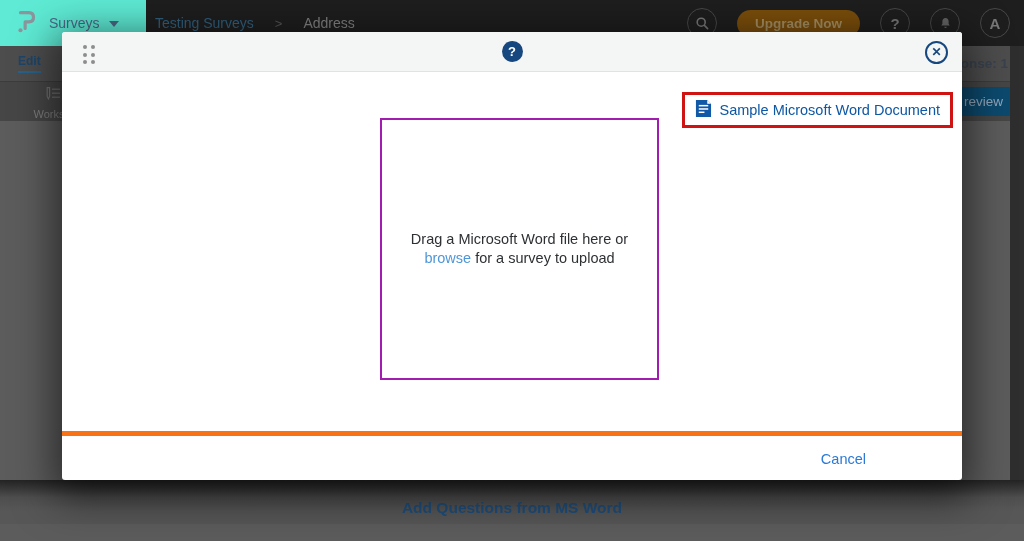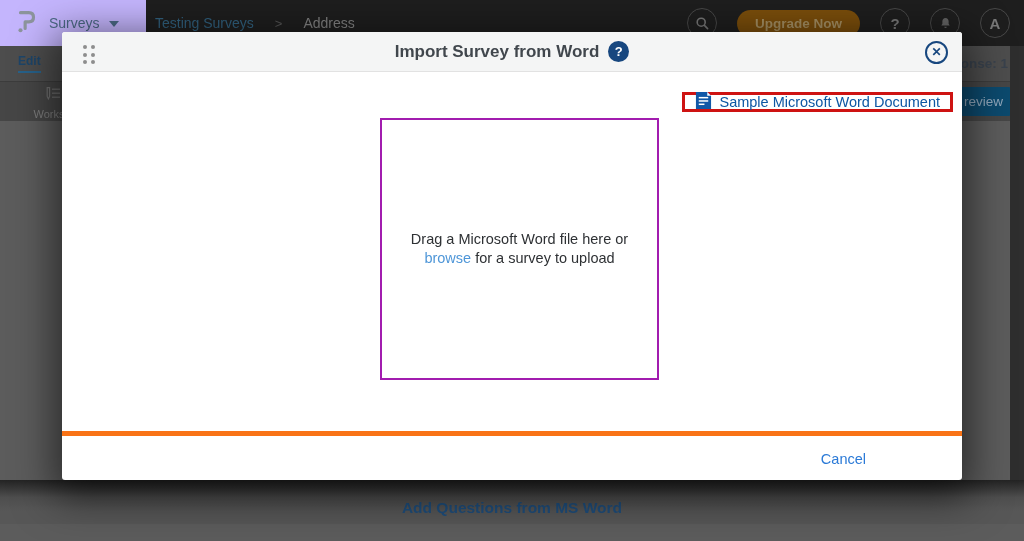--- a/index.html
+++ b/index.html
@@ -2,21 +2,21 @@
 <html><head>
 <meta charset="utf-8">
 <style>
   * { margin:0; padding:0; box-sizing:border-box; }
   html,body { background:#303030; }
   body { font-family:"Liberation Sans", sans-serif; }
   .screen { position:relative; width:1024px; height:541px; overflow:hidden; background:#5c5c5c; }
 
   
   .topbar { position:absolute; left:0; top:0; width:1024px; height:46px; background:#1e1e1e; }
-  .brand { position:absolute; left:0; top:0; width:146px; height:46px; background:#c4b5fd; display:flex; align-items:center; gap:9px; padding-left:14px; }
+  .brand { position:absolute; left:0; top:0; width:146px; height:46px; background:#5eead4; display:flex; align-items:center; gap:9px; padding-left:14px; }
   .brand-label { color:#4c6a86; font-size:14px; }
   .brand-caret { width:0; height:0; border-left:5px solid transparent; border-right:5px solid transparent; border-top:6px solid #4c6a86; margin-top:2px; }
   .breadcrumb { position:absolute; left:155px; top:0; height:46px; display:flex; align-items:center; gap:21px; font-size:14px; }
   .crumb-parent { color:#31617f; }
   .crumb-sep { color:#565656; font-size:13px; }
   .crumb-current { color:#828282; }
   .tb-right { position:absolute; right:14px; top:0; height:46px; display:flex; align-items:center; gap:20px; }
   .tb-circle { width:30px; height:30px; border-radius:50%; border:1.5px solid #484848; color:#787878; display:flex; align-items:center; justify-content:center; font-size:15px; font-weight:bold; }
   .upgrade-btn { height:27px; padding:0 18px; border-radius:14px; background:#7b4e0b; border:none; color:#a58f62; font-size:13.5px; font-weight:bold; display:flex; align-items:center; }
 
@@ -43,21 +43,21 @@
     border-radius:3px 3px 0 0; display:flex; align-items:center; justify-content:center; gap:9px; }
   .drag-handle { position:absolute; left:21px; top:13px; display:grid; grid-template-columns:4px 4px; grid-gap:3.5px 4px; cursor:move; }
   .drag-handle i { width:4px; height:4px; border-radius:50%; background:#8d8d8d; }
   .modal-title { color:#41474d; font-size:17px; font-weight:bold; }
   .help-badge { width:21px; height:21px; border-radius:50%; background:#17477f; color:#ffffff; font-size:13px; font-weight:bold;
     display:flex; align-items:center; justify-content:center; }
   .close-btn { position:absolute; right:14px; top:9px; width:23px; height:23px; border-radius:50%; border:2px solid #17477f;
     background:none; color:#17477f; font-size:12px; font-weight:bold; line-height:19px; text-align:center; padding:0; cursor:pointer; }
 
   .annotation-box { border:3px solid #ce1312; }
-  .sample-wrap { position:absolute; right:9px; top:60px; height:20px; display:flex; align-items:center; gap:7px; padding:0 10px; }
+  .sample-wrap { position:absolute; right:9px; top:60px; height:36px; display:flex; align-items:center; gap:7px; padding:0 10px; }
   .sample-link { color:#0d57a3; font-size:14.5px; text-decoration:none; }
 
   .dropzone { position:absolute; left:318px; top:86px; width:279px; height:262px; border:2px solid #a21caf;
     display:flex; align-items:center; justify-content:center; text-align:center; }
   .dropzone-text { font-size:14.5px; line-height:19px; color:#2e3134; }
   .browse-link { color:#4e96d8; text-decoration:none; }
 
   .modal-footer { position:absolute; left:0; bottom:0; width:100%; height:49px; border-top:5px solid #f97316; border-radius:0 0 3px 3px; }
   .cancel-link { position:absolute; right:96px; top:15px; color:#2b7ad7; font-size:14.5px; text-decoration:none; }
   .import-wrap { position:absolute; right:7px; bottom:3px; width:83px; height:47px; display:flex; align-items:center; justify-content:center; }
@@ -133,21 +133,20 @@
   <section class="modal">
     <div class="modal-header">
       <span class="drag-handle">
         <i></i>
           <i></i>
           <i></i>
           <i></i>
           <i></i>
           <i></i>
       </span>
-      <h1 class="modal-title">Import Survey from Word</h1>
       <span class="help-badge">?</span>
       <button class="close-btn">✕</button>
     </div>
 
     <div class="sample-wrap annotation-box">
       <span>
         <svg width="17" height="19" viewBox="0 0 18 20">
           <path d="M1 1 H13 L17 5 V19 H1 Z" fill="#1158a7"></path>
           <path d="M13 1 L17 5 H13 Z" fill="#ffffff"></path>
           <line x1="4" y1="7" x2="14" y2="7" stroke="#ffffff" stroke-width="1.6"></line>

